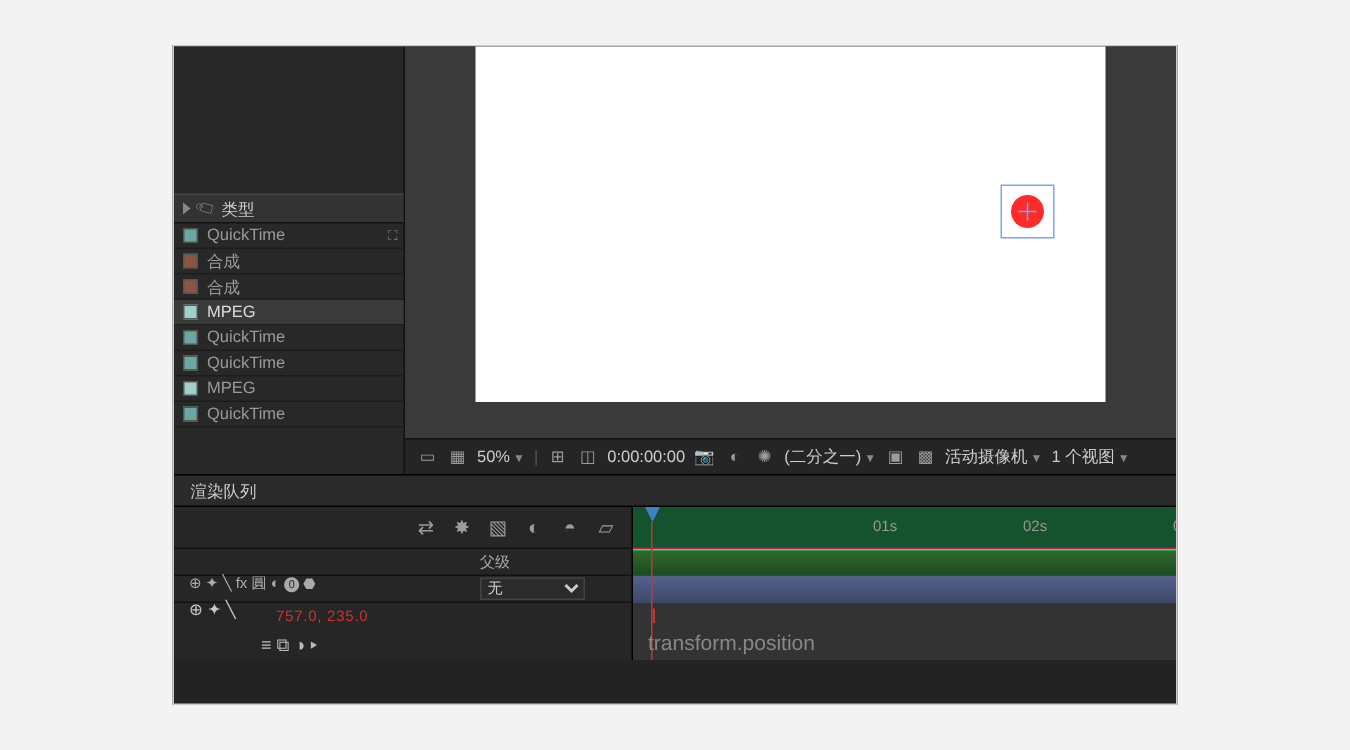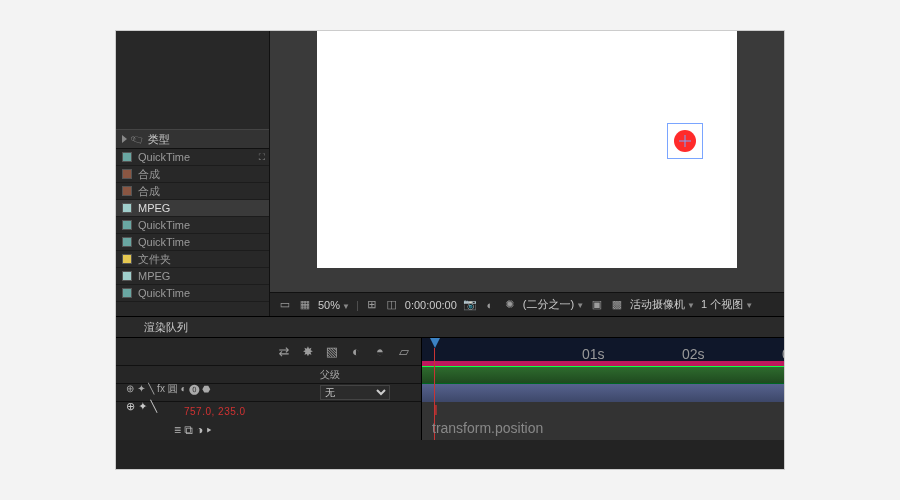--- a/index.html
+++ b/index.html
@@ -95,21 +95,21 @@
   }
   .vtool .sep { color:#555; }
   .ddl { color:#ccc; }
   .carat { font-size:8px; color:#888; margin-left:2px;}
   .ico { width:14px; display:inline-flex; justify-content:center; color:#9c9c9c; cursor:pointer;}
   
   .mid {
     height: 22px; background:#2a2a2a;
     border-top:1px solid #000; border-bottom:1px solid #000;
     display:flex; align-items:center;
-    padding-left:28px; color:#ccc;
+    padding-left:11px; color:#ccc;
   }
   .tl {
     flex:1;
     display:flex;
     background:#222;
   }
   .tl-left {
     width: 306px;
     background:#262626;
     border-right:1px solid #000;
@@ -144,23 +144,23 @@
   .coord-row span{ color:#d03232; letter-spacing:.5px;}
   .kf-row {
     height:20px; display:flex; align-items:center; gap:8px;
     padding-left:58px; font-size:12px; color:#bbb;
   }
   .tl-right {
     flex:1; position:relative;
     background:#333;
   }
   .ruler {
-    height:28px; background:#0f172a; position:relative;
-    border-bottom:5px solid #be185d;
-    font-size:14px; color:#999;
+    height:28px; background:#14532d; position:relative;
+    border-bottom:1px solid #be185d;
+    font-size:10px; color:#999;
   }
   .ruler .tick { position:absolute; top:8px; }
   .playhead {
     position:absolute; left:8px; top:0;
     width:10px; height:10px;
     background:#3b82c4;
     clip-path: polygon(0 0,100% 0,50% 100%);
   }
   .playline{ position:absolute; left:12px; top:10px; bottom:0; width:1px; background:#c73434;}
   .track {
@@ -206,24 +206,20 @@
             <span class="swatch c-mpeg"></span>
             <span>MPEG</span>
           </div>
           <div class="proj-row">
             <span class="swatch c-qt"></span>
             <span>QuickTime</span>
           </div>
           <div class="proj-row">
             <span class="swatch c-qt"></span>
             <span>QuickTime</span>
-          </div>
-          <div class="proj-row">
-            <span class="swatch c-fold"></span>
-            <span>文件夹</span>
           </div>
           <div class="proj-row">
             <span class="swatch c-mpeg"></span>
             <span>MPEG</span>
           </div>
           <div class="proj-row">
             <span class="swatch c-qt"></span>
             <span>QuickTime</span>
           </div>
         </div>

